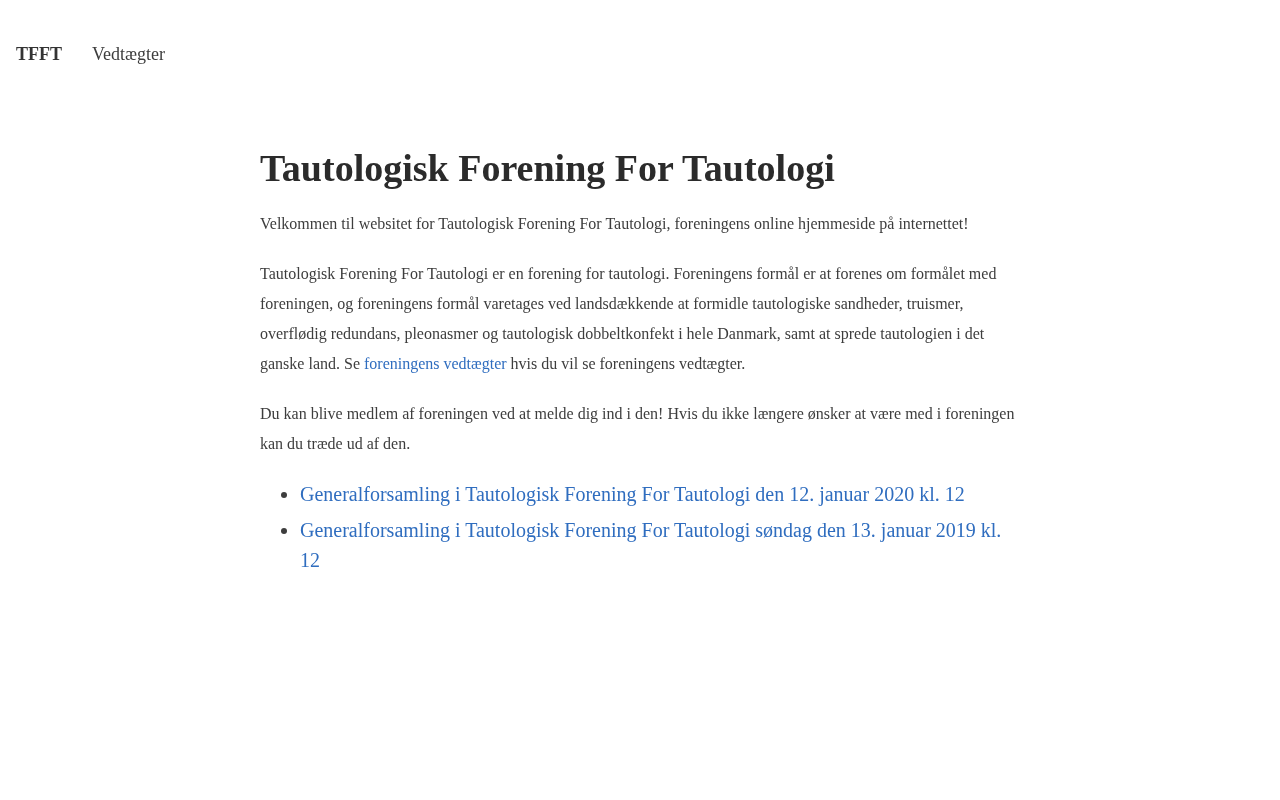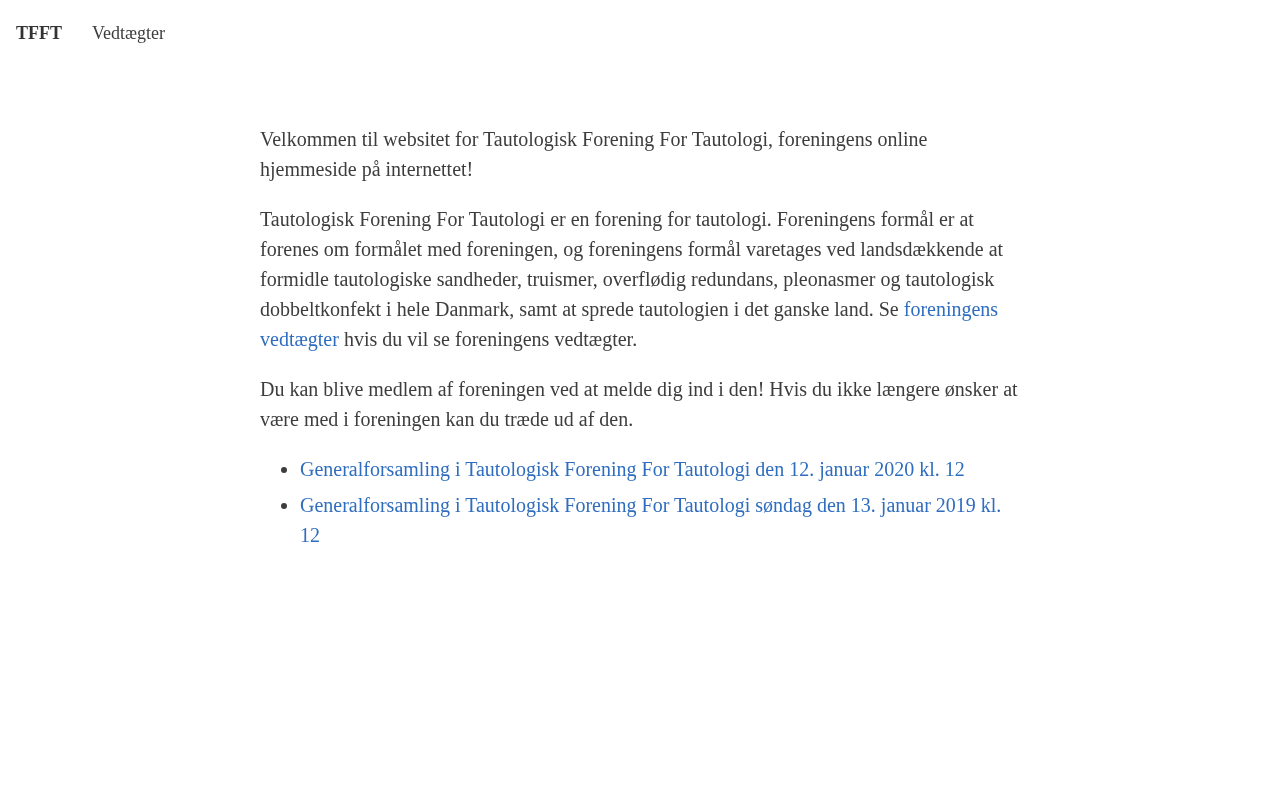--- a/index.html
+++ b/index.html
@@ -31,20 +31,21 @@
     display: flex;
     align-items: baseline;
     gap: 30px;
     font-size: 18px;
     line-height: 22px;
   }
   nav.top-nav a {
     text-decoration: none;
     color: var(--text);
     cursor: pointer;
+    margin-top: 21px;
   }
   nav.top-nav a.brand {
     font-weight: bold;
     color: #333333;
   }
 
   
   main.content {
     width: 760px;
     margin: 0 auto;
@@ -52,21 +53,21 @@
   }
   h1.page-title {
     margin: 0 0 18px 0;
     font-size: 38px;
     line-height: 46px;
     font-weight: bold;
     color: var(--heading);
   }
   main p {
     margin: 0 0 20px 0;
-    font-size: 20px;
+    font-size: 16px;
     line-height: 30px;
   }
   h2.section-heading {
     margin: 40px 0 18px 0;
     font-size: 32px;
     line-height: 38px;
     font-weight: bold;
     color: var(--heading);
   }
   a.inline-link, ul.link-list a {
@@ -89,20 +90,21 @@
 <body>
 
 <header class="site-header">
   <nav class="top-nav">
     <a class="brand">TFFT</a>
     <a>Vedtægter</a>
   </nav>
 </header>
 
 <main class="content">
+  <h1 class="page-title">Tautologisk Forening For Tautologi</h1>
 
   <p>
     <span>Velkommen til websitet for Tautologisk Forening For Tautologi, foreningens online hjemmeside på internettet!</span>
   </p>
 
   <p><span>Tautologisk Forening For Tautologi er en forening for tautologi. Foreningens formål er at forenes om formålet med foreningen, og foreningens formål varetages ved landsdækkende at formidle tautologiske sandheder, truismer, overflødig redundans, pleonasmer og tautologisk dobbeltkonfekt i hele Danmark, samt at sprede tautologien i det ganske land. Se </span><a class="inline-link">foreningens vedtægter</a><span> hvis du vil se foreningens vedtægter.</span></p>
 
 
   <p>
     <span>Du kan blive medlem af foreningen ved at melde dig ind i den! Hvis du ikke længere ønsker at være med i foreningen kan du træde ud af den.</span>

